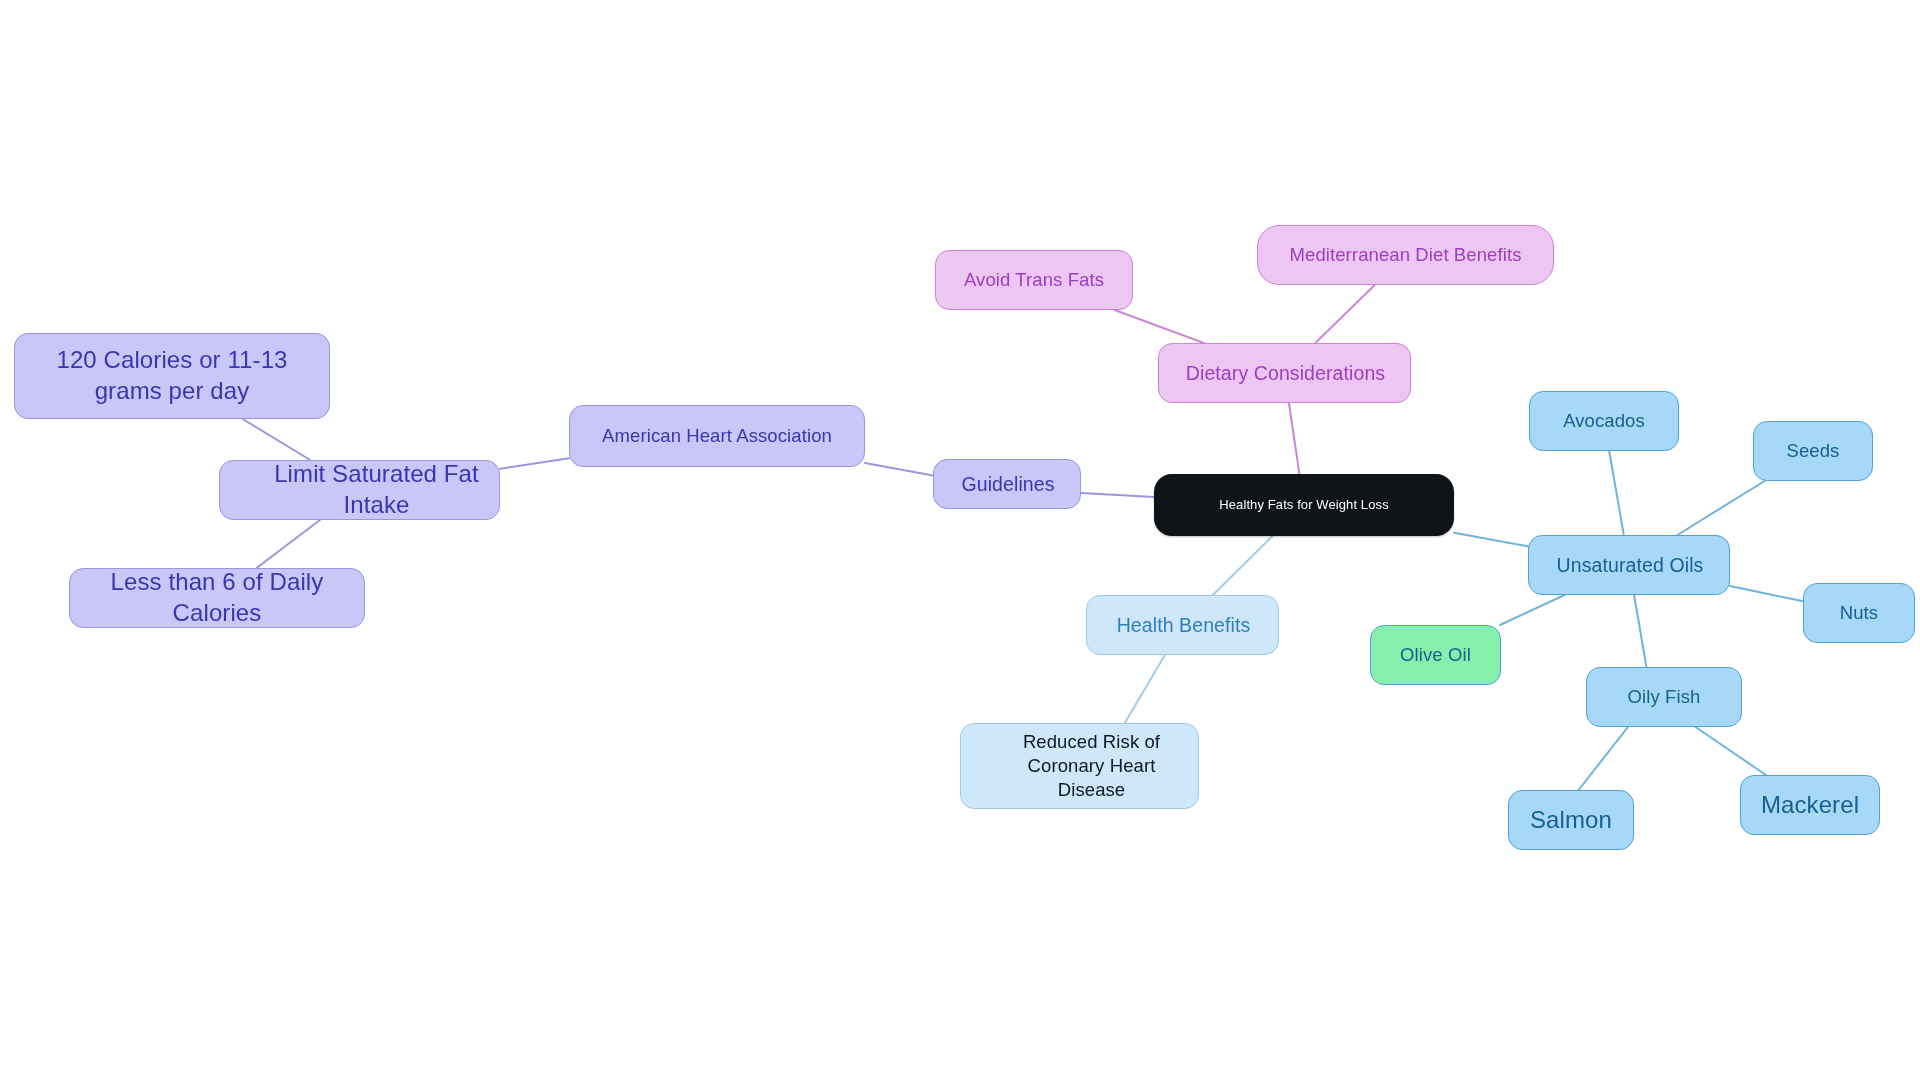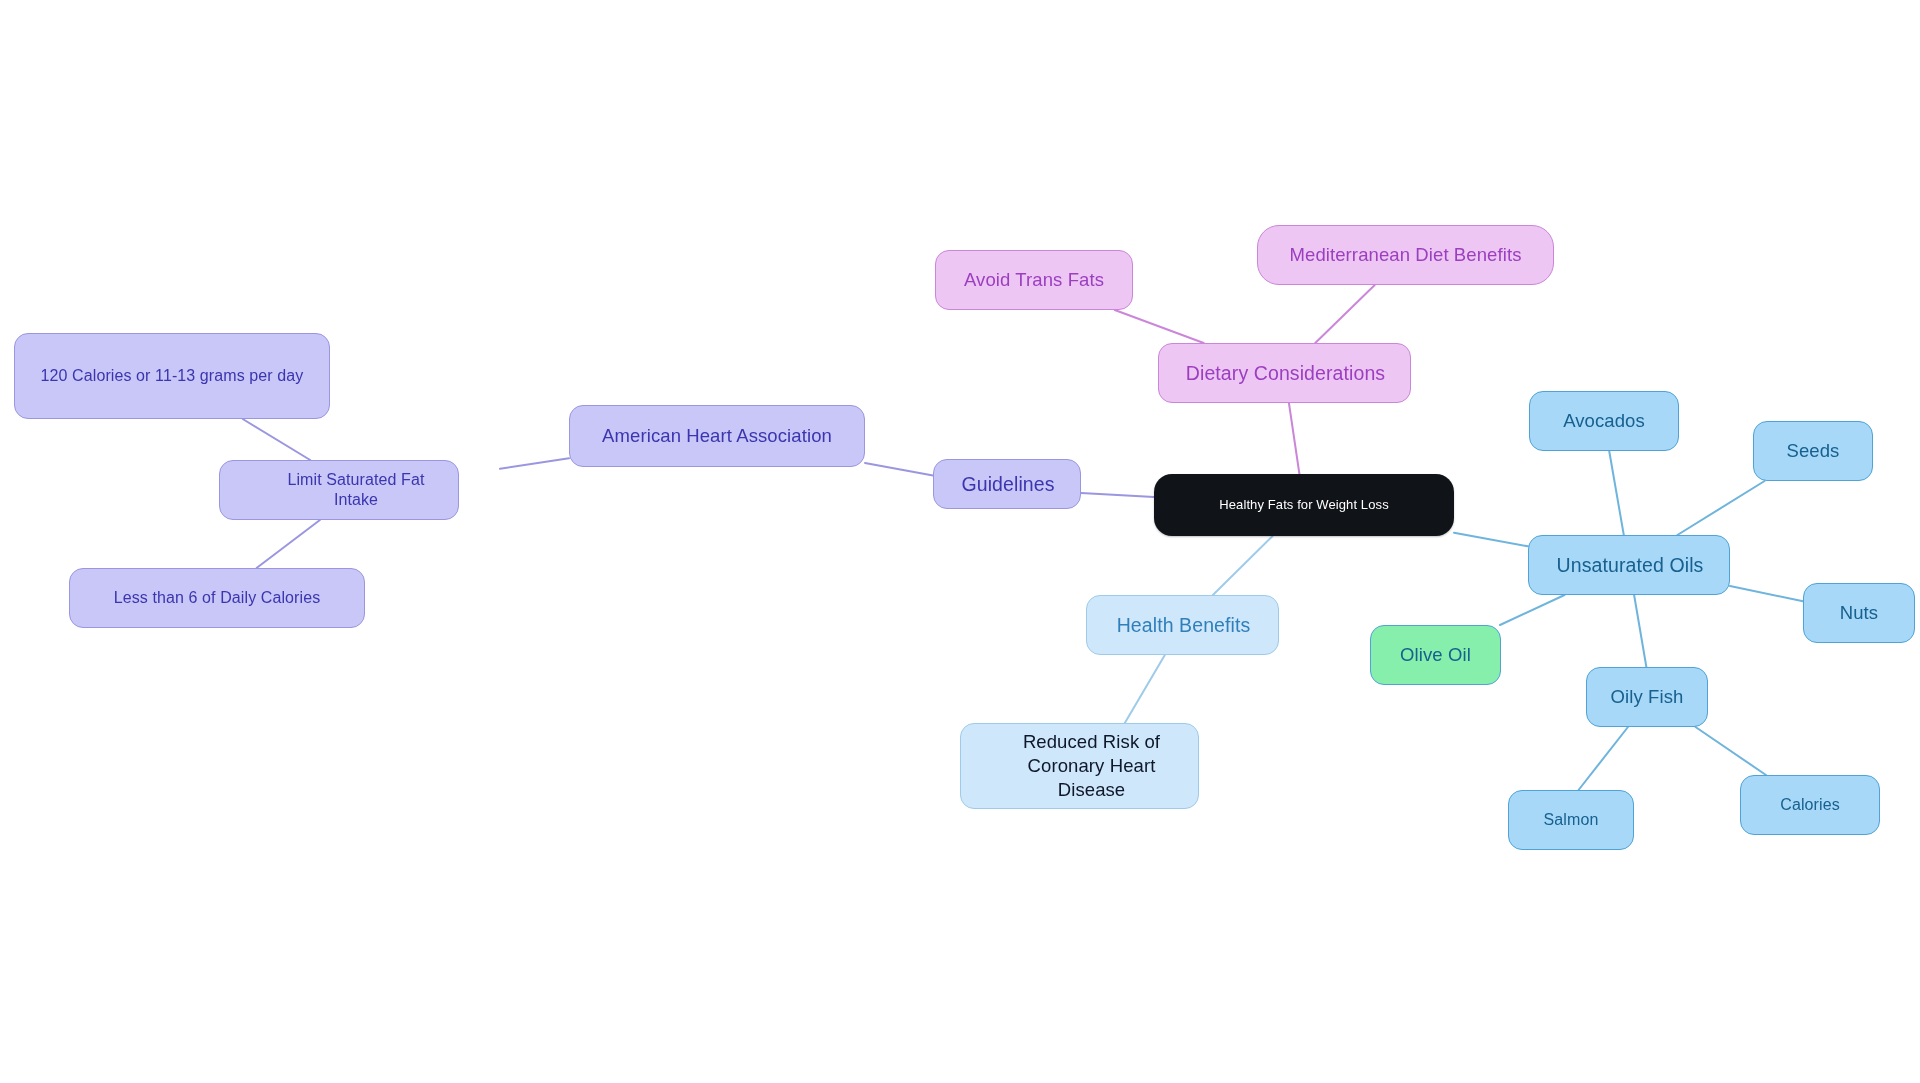--- a/index.html
+++ b/index.html
@@ -41,21 +41,21 @@
   .node.root {
     border-radius: 18px;
     border-width: 0;
     font-size: 13px;
     color: #ffffff;
     background: #101418;
     box-shadow: 0 1px 2px rgba(0,0,0,0.25);
   }
   .node.lvl1 { font-size: 19.5px; padding-left: 16px; }
   .node.lvl2 { font-size: 18.5px; }
-  .node.lvl3 { font-size: 16px; }
+  .node.lvl3 { font-size: 24px; }
 </style>
 </head>
 <body>
 
 <div id="canvas">
   <svg id="edges">
       <line x1="1154" y1="496.9191919191919" x2="1081" y2="492.986531986532" stroke="#9a96e0" stroke-width="2" stroke-linecap="round"></line>
       <line x1="933" y1="475.4758620689655" x2="865" y2="463.048275862069" stroke="#9a96e0" stroke-width="2" stroke-linecap="round"></line>
       <line x1="569" y1="458.35524475524477" x2="500" y2="468.7776223776224" stroke="#9a96e0" stroke-width="2" stroke-linecap="round"></line>
       <line x1="310.1578947368421" y1="460" x2="242.7236842105263" y2="419" stroke="#9a96e0" stroke-width="2" stroke-linecap="round"></line>
@@ -71,30 +71,30 @@
       <line x1="1730" y1="586.0782608695653" x2="1803" y2="601.3130434782609" stroke="#6fb4dd" stroke-width="2" stroke-linecap="round"></line>
       <line x1="1564.5" y1="595" x2="1500" y2="625" stroke="#6fb4dd" stroke-width="2" stroke-linecap="round"></line>
       <line x1="1634.1136363636363" y1="595" x2="1646.3863636363637" y2="667" stroke="#6fb4dd" stroke-width="2" stroke-linecap="round"></line>
       <line x1="1627.9634146341464" y1="727" x2="1578.5365853658536" y2="790" stroke="#6fb4dd" stroke-width="2" stroke-linecap="round"></line>
       <line x1="1695.5277777777778" y1="727" x2="1765.9722222222222" y2="775" stroke="#6fb4dd" stroke-width="2" stroke-linecap="round"></line>
     </svg>
   <div id="node-layer">
       <div class="node root" style="left: 1154px; top: 474px; width: 300px; height: 62px; background: rgb(16, 20, 24); color: rgb(255, 255, 255); border-color: rgb(16, 20, 24);">Healthy Fats for Weight Loss</div>
       <div class="node lvl1" style="left: 933px; top: 459px; width: 148px; height: 50px; background: rgb(201, 199, 247); color: rgb(59, 53, 176); border-color: rgb(154, 150, 224);">Guidelines</div>
       <div class="node lvl2" style="left: 569px; top: 405px; width: 296px; height: 62px; background: rgb(201, 199, 247); color: rgb(59, 53, 176); border-color: rgb(154, 150, 224);">American Heart Association</div>
-      <div class="node lvl3" style="left: 219px; top: 460px; width: 240px; height: 60px; background: rgb(201, 199, 247); color: rgb(59, 53, 176); border-color: rgb(154, 150, 224); padding-left: 48px;">Limit Saturated Fat Intake</div>
+      <div class="node lvl3" style="left: 219px; top: 460px; width: 281px; height: 60px; background: rgb(201, 199, 247); color: rgb(59, 53, 176); border-color: rgb(154, 150, 224); padding-left: 48px;">Limit Saturated Fat Intake</div>
       <div class="node lvl3" style="left: 14px; top: 333px; width: 316px; height: 86px; background: rgb(201, 199, 247); color: rgb(59, 53, 176); border-color: rgb(154, 150, 224);">120 Calories or 11-13 grams per day</div>
       <div class="node lvl3" style="left: 69px; top: 568px; width: 296px; height: 60px; background: rgb(201, 199, 247); color: rgb(59, 53, 176); border-color: rgb(154, 150, 224);">Less than 6 of Daily Calories</div>
       <div class="node lvl1" style="left: 1158px; top: 343px; width: 253px; height: 60px; background: rgb(238, 198, 243); color: rgb(155, 63, 192); border-color: rgb(203, 134, 217);">Dietary Considerations</div>
       <div class="node lvl2" style="left: 935px; top: 250px; width: 198px; height: 60px; background: rgb(238, 198, 243); color: rgb(155, 63, 192); border-color: rgb(203, 134, 217);">Avoid Trans Fats</div>
       <div class="node lvl2" style="left: 1257px; top: 225px; width: 297px; height: 60px; background: rgb(238, 198, 243); color: rgb(155, 63, 192); border-color: rgb(203, 134, 217); border-radius: 22px;">Mediterranean Diet Benefits</div>
       <div class="node lvl1" style="left: 1086px; top: 595px; width: 193px; height: 60px; background: rgb(207, 231, 251); color: rgb(47, 127, 187); border-color: rgb(158, 203, 233);">Health Benefits</div>
       <div class="node lvl2" style="left: 960px; top: 723px; width: 239px; height: 86px; background: rgb(207, 231, 251); color: #0f172a; border-color: rgb(158, 203, 233); padding-left: 38px;">Reduced Risk of Coronary Heart Disease</div>
       <div class="node lvl1" style="left: 1528px; top: 535px; width: 202px; height: 60px; background: rgb(167, 216, 247); color: rgb(23, 96, 143); border-color: rgb(79, 163, 216);">Unsaturated Oils</div>
       <div class="node lvl2" style="left: 1529px; top: 391px; width: 150px; height: 60px; background: rgb(167, 216, 247); color: rgb(23, 96, 143); border-color: rgb(79, 163, 216);">Avocados</div>
       <div class="node lvl2" style="left: 1753px; top: 421px; width: 120px; height: 60px; background: rgb(167, 216, 247); color: rgb(23, 96, 143); border-color: rgb(79, 163, 216);">Seeds</div>
       <div class="node lvl2" style="left: 1803px; top: 583px; width: 112px; height: 60px; background: rgb(167, 216, 247); color: rgb(23, 96, 143); border-color: rgb(79, 163, 216);">Nuts</div>
       <div class="node lvl2" style="left: 1370px; top: 625px; width: 131px; height: 60px; background: #86efac; color: rgb(23, 96, 143); border-color: rgb(79, 163, 216);">Olive Oil</div>
-      <div class="node lvl2" style="left: 1586px; top: 667px; width: 122px; height: 60px; background: rgb(167, 216, 247); color: rgb(23, 96, 143); border-color: rgb(79, 163, 216);">Oily Fish</div>
+      <div class="node lvl2" style="left: 1586px; top: 667px; width: 156px; height: 60px; background: rgb(167, 216, 247); color: rgb(23, 96, 143); border-color: rgb(79, 163, 216);">Oily Fish</div>
       <div class="node lvl3" style="left: 1492px; top: 790px; width: 126px; height: 60px; background: rgb(167, 216, 247); color: rgb(23, 96, 143); border-color: rgb(79, 163, 216); margin-left: 16px;">Salmon</div>
-      <div class="node lvl3" style="left: 1740px; top: 775px; width: 140px; height: 60px; background: rgb(167, 216, 247); color: rgb(23, 96, 143); border-color: rgb(79, 163, 216);">Calories</div>
+      <div class="node lvl3" style="left: 1740px; top: 775px; width: 140px; height: 60px; background: rgb(167, 216, 247); color: rgb(23, 96, 143); border-color: rgb(79, 163, 216);">Mackerel</div>
     </div>
 </div>
 
 </body></html>

